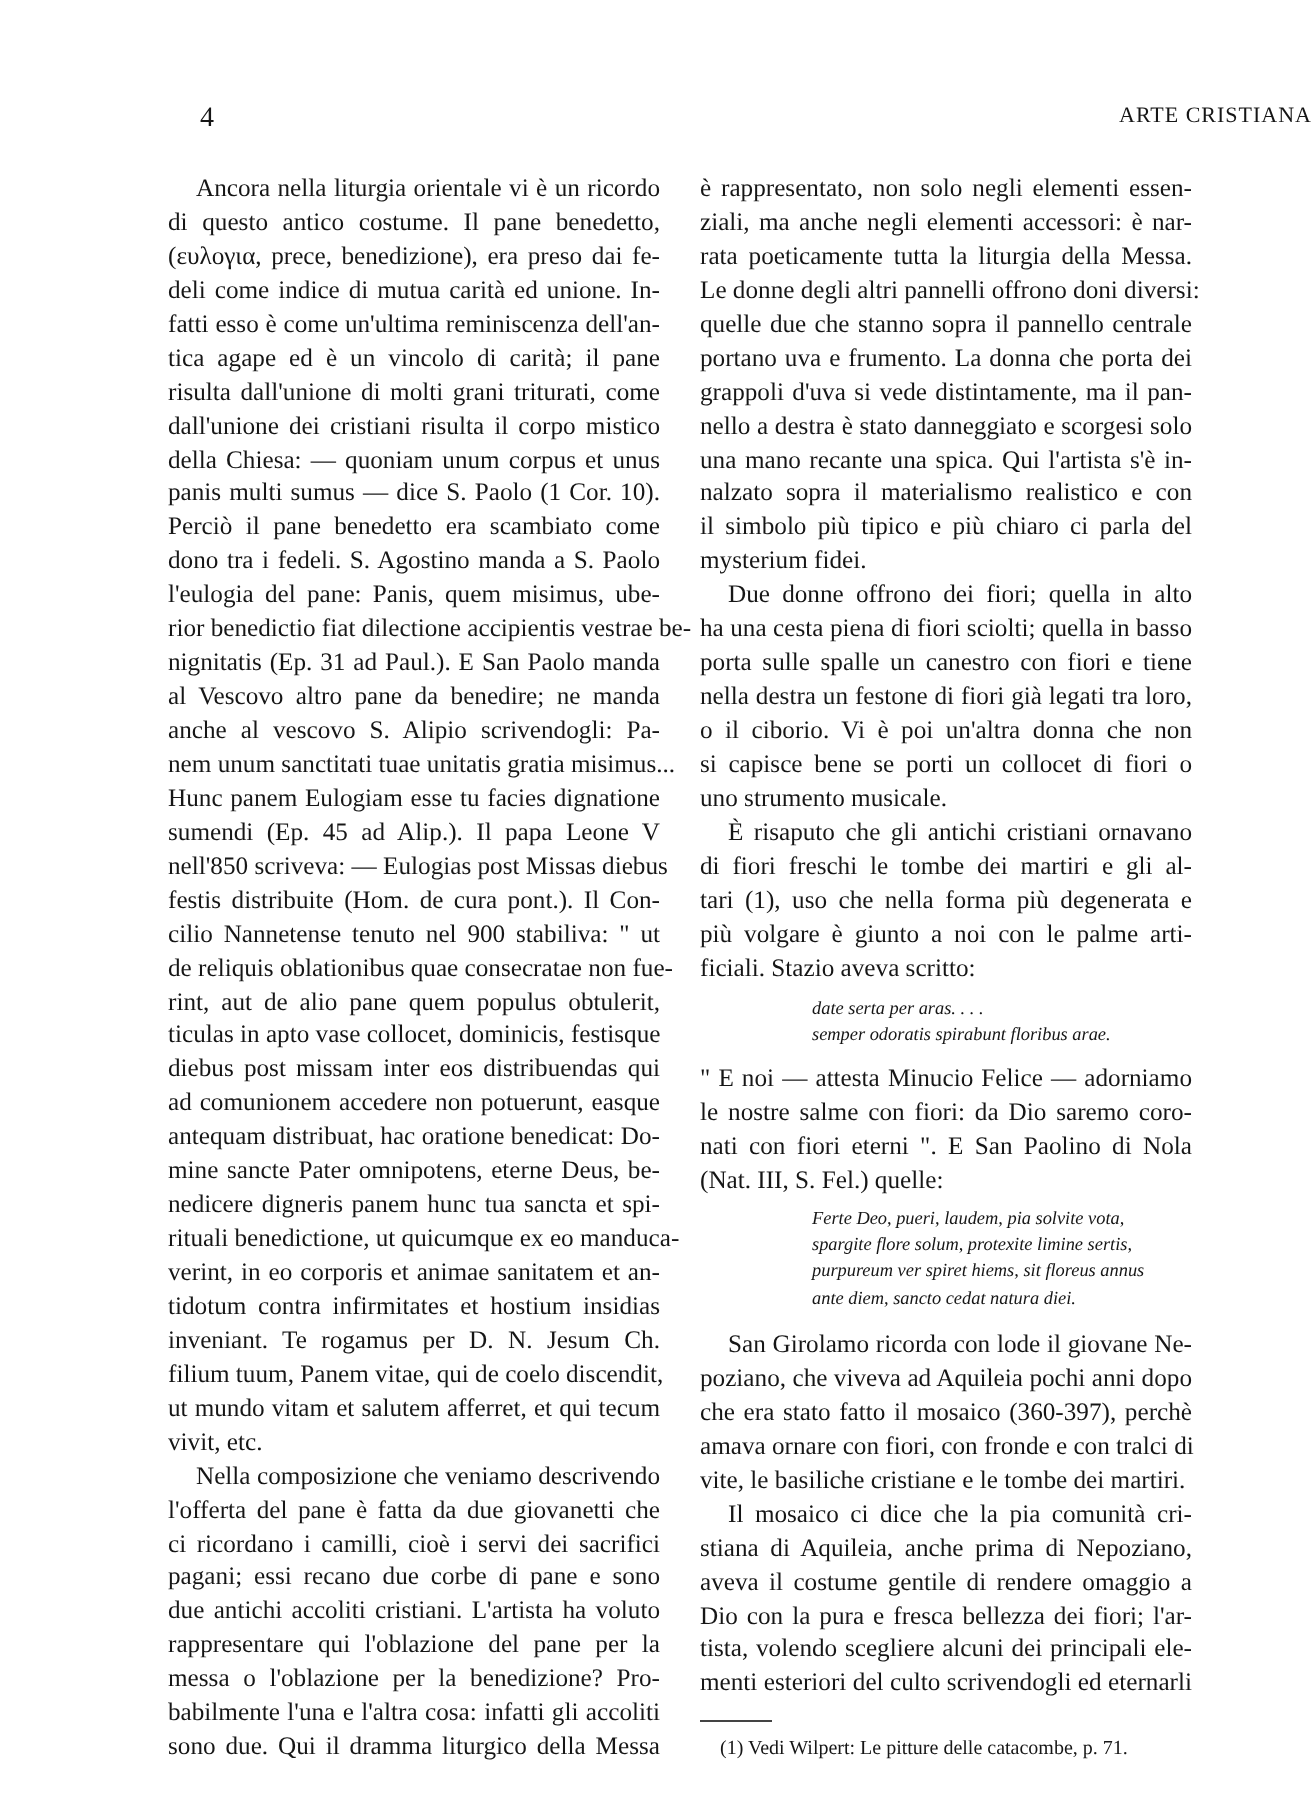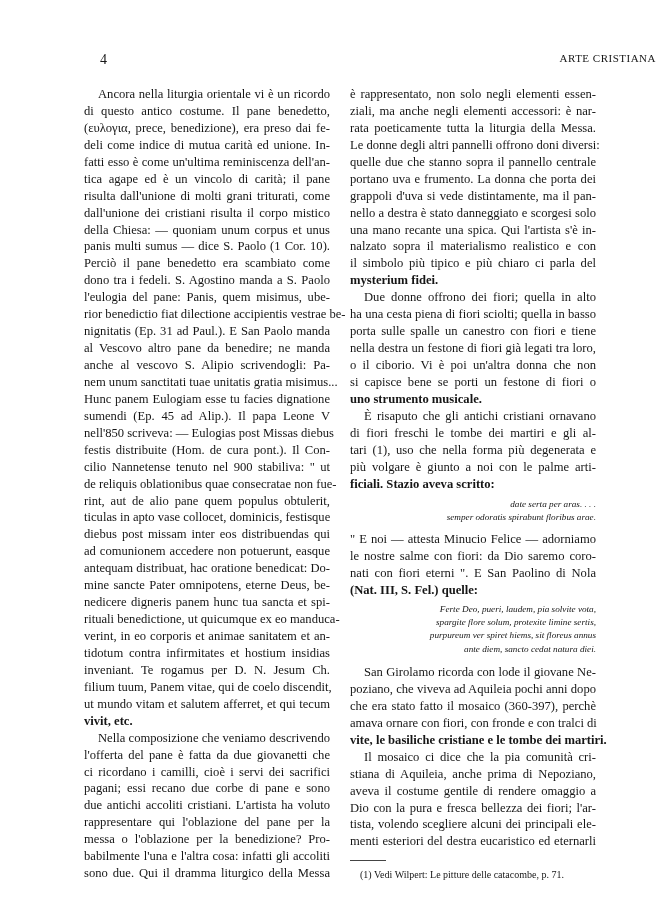--- a/index.html
+++ b/index.html
@@ -5,23 +5,23 @@
   html, body { margin: 0; padding: 0; background: #ffffff; }
   body { width: 656px; height: 900px; position: relative; overflow: hidden;
          font-family: "Liberation Serif", "DejaVu Serif", serif; color: #161616; }
   .page-number { position: absolute; left: 100px; top: 52px; font-size: 14px; }
   .running-head { position: absolute; left: 0; width: 656px; top: 52px; text-align: right;
                   font-size: 11px; letter-spacing: 0.5px; }
   .col { position: absolute; top: 86px; width: 246px; font-size: 12.6px; line-height: 16.95px; }
   .col-left { left: 84px; }
   .col-right { left: 350px; }
   .ln { display: block; white-space: nowrap; text-align: justify; text-align-last: justify; height: 16.95px; }
-  .ln.last { text-align-last: left; font-weight: bold; }
+  .ln.last { text-align-last: left; }
   .ln.indent { padding-left: 14px; }
-  .verse { display: block; padding-left: 56px; font-style: italic; font-size: 9.2px; line-height: 13.3px; white-space: nowrap; text-align: right; }
+  .verse { display: block; padding-left: 56px; font-style: italic; font-size: 9.2px; line-height: 13.3px; white-space: nowrap; }
   .verse-block { margin: 5px 0 7px 0; }
   .verse-block2 { margin: 4px 0 8px 0; }
   .rule { width: 36px; border-top: 1px solid #444; margin: 10px 0 8px 0; }
   .footnote { font-size: 10px; line-height: 12px; padding-left: 10px; white-space: nowrap; }
 </style>
 </head>
 <body>
 
 <div>
   <div class="page-number">4</div>
@@ -89,21 +89,21 @@
         <span class="ln">nello a destra è stato danneggiato e scorgesi solo</span>
         <span class="ln">una mano recante una spica. Qui l'artista s'è in-</span>
         <span class="ln">nalzato sopra il materialismo realistico e con</span>
         <span class="ln">il simbolo più tipico e più chiaro ci parla del</span>
         <span class="ln last">mysterium fidei.</span>
         <span class="ln indent">Due donne offrono dei fiori; quella in alto</span>
         <span class="ln">ha una cesta piena di fiori sciolti; quella in basso</span>
         <span class="ln">porta sulle spalle un canestro con fiori e tiene</span>
         <span class="ln">nella destra un festone di fiori già legati tra loro,</span>
         <span class="ln">o il ciborio. Vi è poi un'altra donna che non</span>
-        <span class="ln">si capisce bene se porti un festone di fiori o</span>
+        <span class="ln">si capisce bene se porti un collocet di fiori o</span>
         <span class="ln last">uno strumento musicale.</span>
         <span class="ln indent">È risaputo che gli antichi cristiani ornavano</span>
         <span class="ln">di fiori freschi le tombe dei martiri e gli al-</span>
         <span class="ln">tari (1), uso che nella forma più degenerata e</span>
         <span class="ln">più volgare è giunto a noi con le palme arti-</span>
         <span class="ln last">ficiali. Stazio aveva scritto:</span>
       </div>
     <div class="verse-block" id="verse-1">
         <span class="verse">date serta per aras. . . .</span>
         <span class="verse">semper odoratis spirabunt floribus arae.</span>
@@ -124,18 +124,18 @@
         <span class="ln indent">San Girolamo ricorda con lode il giovane Ne-</span>
         <span class="ln">poziano, che viveva ad Aquileia pochi anni dopo</span>
         <span class="ln">che era stato fatto il mosaico (360-397), perchè</span>
         <span class="ln">amava ornare con fiori, con fronde e con tralci di</span>
         <span class="ln last">vite, le basiliche cristiane e le tombe dei martiri.</span>
         <span class="ln indent">Il mosaico ci dice che la pia comunità cri-</span>
         <span class="ln">stiana di Aquileia, anche prima di Nepoziano,</span>
         <span class="ln">aveva il costume gentile di rendere omaggio a</span>
         <span class="ln">Dio con la pura e fresca bellezza dei fiori; l'ar-</span>
         <span class="ln">tista, volendo scegliere alcuni dei principali ele-</span>
-        <span class="ln">menti esteriori del destra eucaristico ed eternarli</span>
+        <span class="ln">menti esteriori del culto scrivendogli ed eternarli</span>
       </div>
     <div class="rule"></div>
     <div class="footnote">(1) Vedi Wilpert: Le pitture delle catacombe, p. 71.</div>
   </div>
 </div>
 
 </body></html>

